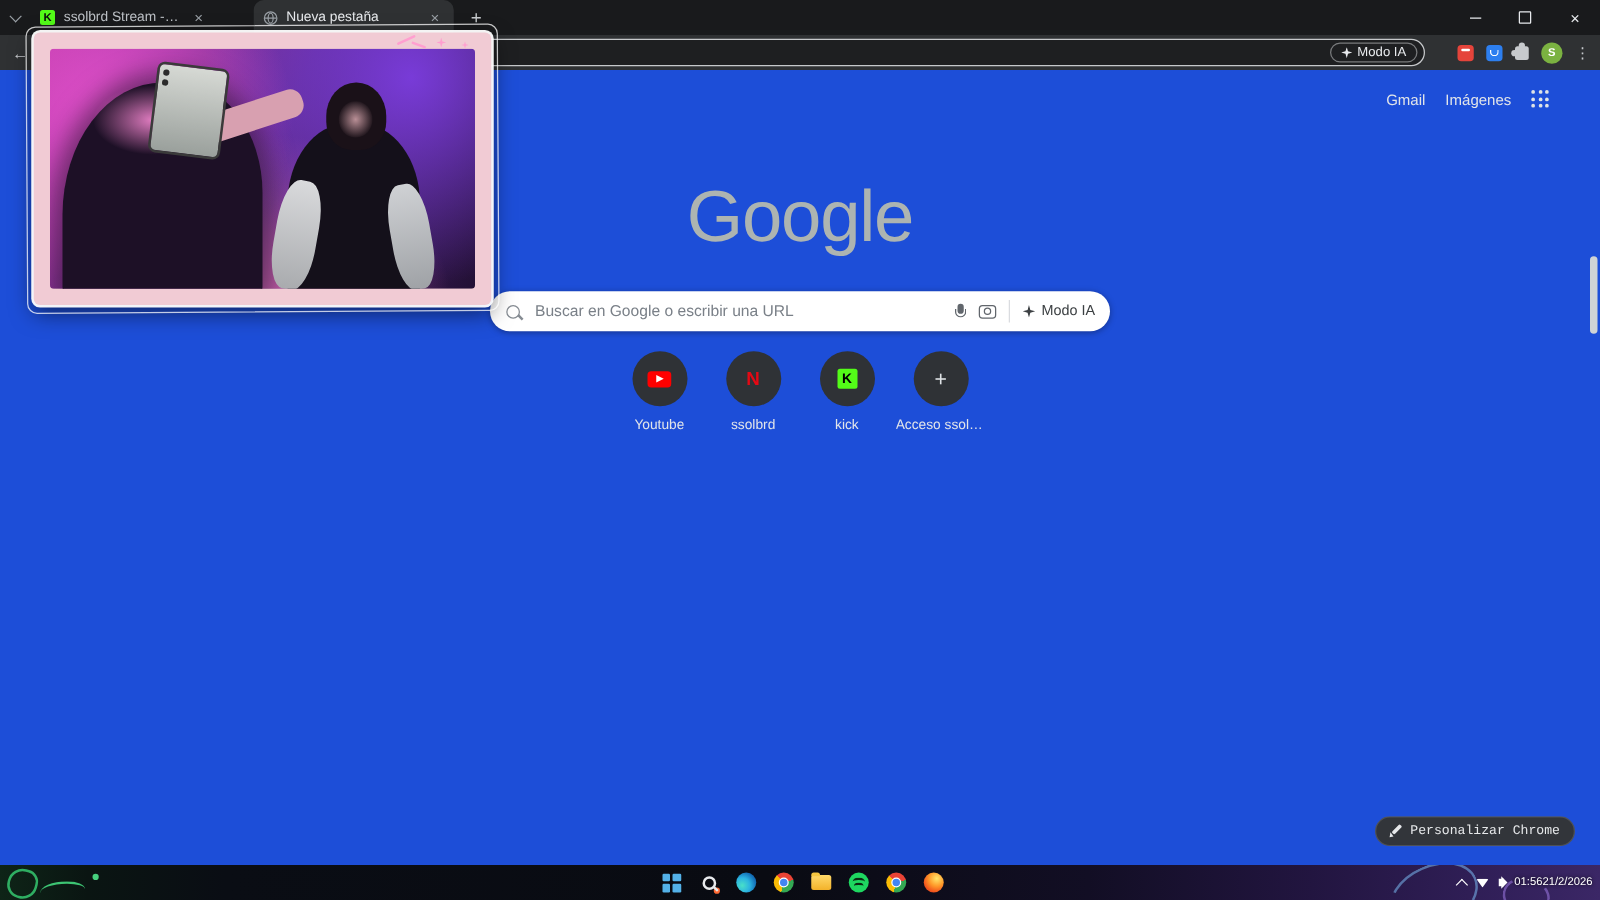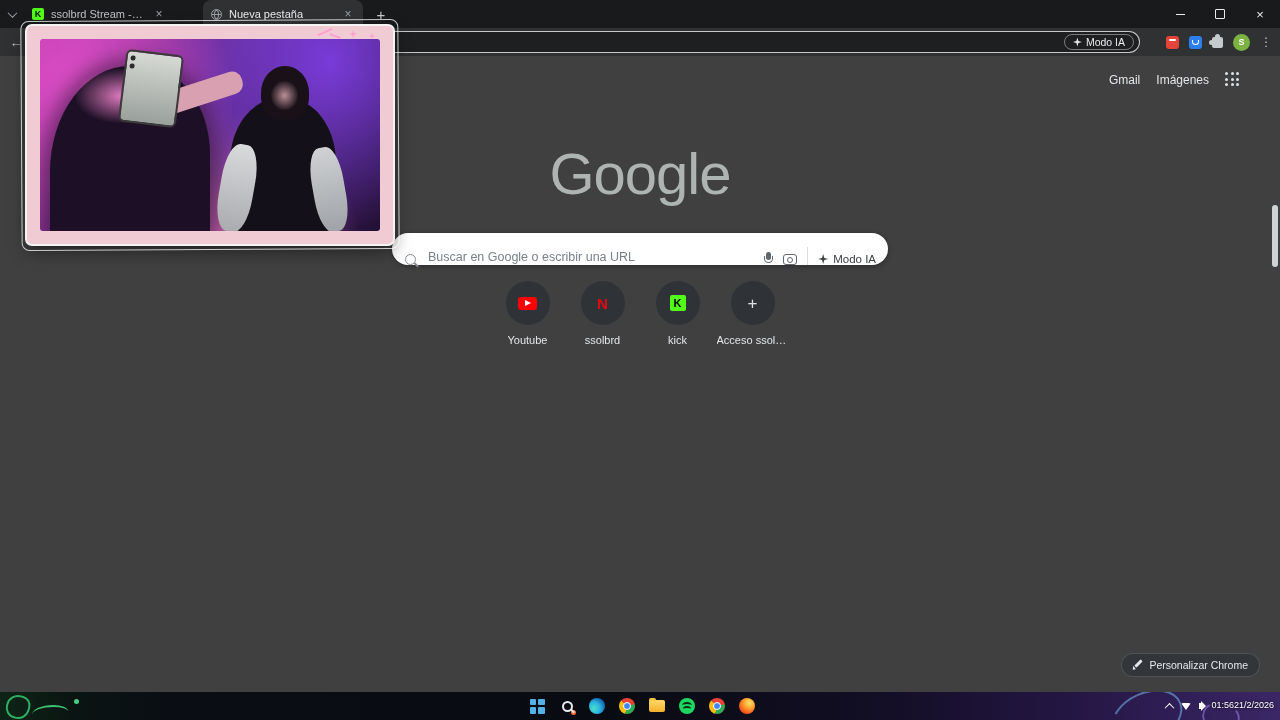--- a/index.html
+++ b/index.html
@@ -36,27 +36,27 @@
   .ext-red::after{content:"";position:absolute;left:3px;top:3px;width:7px;height:2px;background:#fff;border-radius:1px;}
   .ext-blue{width:13px;height:13px;border-radius:3px;background:#2d7ff0;position:relative;}
   .ext-blue::after{content:"";position:absolute;left:3px;top:4px;width:7px;height:5px;border:1.5px solid #fff;border-top:none;border-radius:0 0 5px 5px;box-sizing:border-box;}
   .puzzle{width:11px;height:11px;background:#c7cacd;border-radius:2px;position:relative;}
   .puzzle::before{content:"";position:absolute;top:-3px;left:3px;width:5px;height:5px;border-radius:50%;background:#c7cacd;}
   .puzzle::after{content:"";position:absolute;left:-3px;top:3px;width:5px;height:5px;border-radius:50%;background:#c7cacd;}
   .avatar{width:17px;height:17px;border-radius:50%;background:#7bb241;color:#fff;font-size:9px;font-weight:bold;display:flex;align-items:center;justify-content:center;}
   .menu-dots{color:#c7cacd;font-size:12px;line-height:1;}
 
   
-  .page{position:absolute;top:56px;left:0;right:0;bottom:28px;background:#404040;z-index:1;}
+  .page{position:absolute;top:56px;left:0;right:0;bottom:28px;background:#1d4ed8;z-index:1;}
   .page-header{position:absolute;top:16px;right:40px;display:flex;align-items:center;gap:16px;}
   .hdr-link{font-size:12px;color:#e2e5e9;}
   .apps-grid{width:15px;height:15px;display:grid;grid-template-columns:repeat(3,1fr);gap:2px;}
   .apps-grid i{width:3px;height:3px;border-radius:50%;background:#dfe3e6;}
   .logo{position:absolute;top:84px;left:0;right:0;text-align:center;font-size:58px;font-weight:500;letter-spacing:-1px;color:#adb4b1;}
-  .searchbar{position:absolute;left:392px;top:177px;width:496px;height:32px;background:#fff;border-radius:17px;display:flex;align-items:flex-end;padding:0 12px 0 13px;box-sizing:border-box;box-shadow:0 1px 5px rgba(0,0,0,.35);}
+  .searchbar{position:absolute;left:392px;top:177px;width:496px;height:32px;background:#fff;border-radius:17px;display:flex;align-items:center;padding:0 12px 0 13px;box-sizing:border-box;box-shadow:0 1px 5px rgba(0,0,0,.35);}
   .mag{width:9px;height:9px;border:1.5px solid #858b92;border-radius:50%;position:relative;flex:none;margin-right:10px;box-sizing:content-box;}
   .mag::after{content:"";position:absolute;width:5px;height:1.5px;background:#858b92;transform:rotate(45deg);right:-4px;bottom:-1px;}
   .search-input{flex:1;border:none;outline:none;background:transparent;font-size:12.5px;color:#202124;font-family:inherit;min-width:0;}
   .search-input::placeholder{color:#7a8088;}
   .mic{width:11px;height:13px;position:relative;flex:none;margin:0 9px;}
   .mic::before{content:"";position:absolute;left:3px;top:0;width:5px;height:8px;border-radius:2.5px;background:#61666c;}
   .mic::after{content:"";position:absolute;left:1px;top:4px;width:9px;height:7px;border:1.5px solid #61666c;border-top:none;border-radius:0 0 6px 6px;box-sizing:border-box;}
   .lens{width:14px;height:11px;border:1.5px solid #61666c;border-radius:3px;position:relative;flex:none;margin-right:10px;box-sizing:border-box;}
   .lens::after{content:"";position:absolute;left:3px;top:1.5px;width:4px;height:4px;border:1.5px solid #61666c;border-radius:50%;}
   .sb-divider{width:1px;height:18px;background:#dadce0;margin-right:10px;}
@@ -71,21 +71,21 @@
   .yt::after{content:"";position:absolute;left:7px;top:3.5px;border-left:6px solid #fff;border-top:3px solid transparent;border-bottom:3px solid transparent;}
   .nflx{color:#e50914;font-weight:bold;font-size:15px;}
   .gpt{width:18px;height:18px;background:#ececf1;border-radius:50%;position:relative;}
   .gpt::after{content:"";position:absolute;inset:3px;background:#2f3236;clip-path:polygon(50% 0,61% 39%,100% 50%,61% 61%,50% 100%,39% 61%,0 50%,39% 39%);}
   .kick-ic{width:16px;height:16px;background:#53fc18;border-radius:2px;color:#000;font-weight:bold;font-size:11px;display:flex;align-items:center;justify-content:center;}
   .plus-ic{color:#dfe3e6;font-size:17px;line-height:1;}
   .customize{position:absolute;right:20px;bottom:15px;height:22px;border-radius:12px;background:#32353a;border:1px solid rgba(255,255,255,.14);display:flex;align-items:center;gap:6px;padding:0 11px;}
   .pencil{width:10px;height:10px;position:relative;}
   .pencil::before{content:"";position:absolute;left:4px;top:-1px;width:3px;height:9px;background:#e6e8ea;transform:rotate(45deg);border-radius:1px;}
   .pencil::after{content:"";position:absolute;left:0;bottom:0;width:0;height:0;border-left:3px solid #e6e8ea;border-top:3px solid transparent;border-bottom:1px solid transparent;transform:rotate(10deg);}
-  .customize-label{font-size:10.5px;color:#e6e8ea;white-space:nowrap;}
+  .customize-label{font-size:10.5px;color:#e6e8ea;white-space:nowrap;font-family:Liberation Mono, monospace;}
   .scroll-thumb{position:absolute;right:2px;top:149px;width:6px;height:62px;background:#cfd3d6;border-radius:3px;}
 
   
   .pip{position:absolute;left:27px;top:26px;width:366px;height:218px;border-radius:5px;background:#f1cbd4;box-shadow:0 0 0 2px rgba(255,255,255,.95),0 6px 18px rgba(0,0,0,.55);z-index:50;}
   .pip::after{content:"";position:absolute;inset:-6px;border:1px solid rgba(255,255,255,.75);border-radius:8px;transform:rotate(-.35deg);pointer-events:none;}
   .pip-video{position:absolute;inset:13px;border-radius:3px;overflow:hidden;background:
     radial-gradient(circle at 15% 30%, rgba(236,84,210,.95), rgba(236,84,210,0) 45%),
     radial-gradient(circle at 85% 12%, rgba(126,62,228,.9), rgba(126,62,228,0) 50%),
     radial-gradient(circle at 50% 115%, rgba(255,122,196,.85), rgba(255,122,196,0) 55%),
     linear-gradient(115deg,#b73aa6 0%,#5c2b8a 50%,#221034 100%);}

